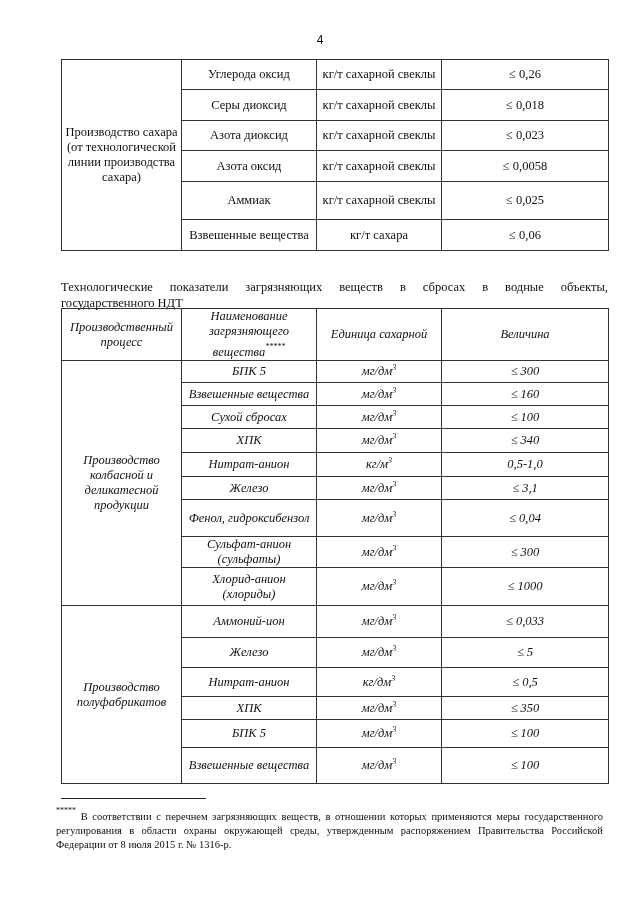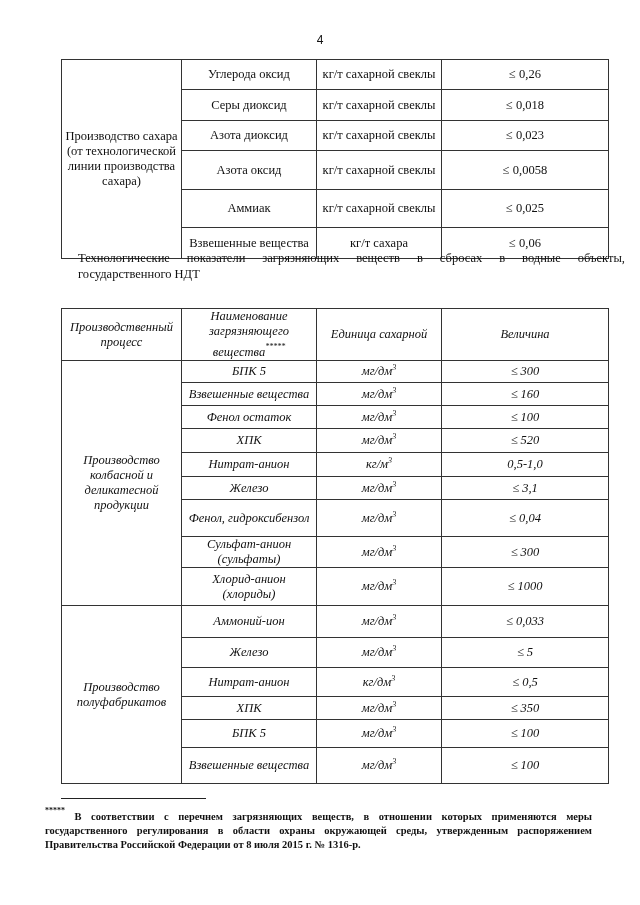--- a/index.html
+++ b/index.html
@@ -18,32 +18,32 @@
   }
   table.t td {
     border: 1.2px solid #333; text-align: center; vertical-align: middle;
     padding: 0 3px;
   }
   #table1 { left: 61px; top: 59px; width: 547px; }
   #table2 { left: 61px; top: 308px; width: 547px; font-style: italic; }
   .c1 { width: 120px; } .c2 { width: 135px; } .c3 { width: 125px; } .c4 { width: 167px; }
   td.proc { vertical-align: middle; }
   .para {
-    position: absolute; left: 61px; top: 250px; width: 547px;
-    font-size: 12.5px; line-height: 16px; text-align: justify; margin-left: 17px;
+    position: absolute; left: 61px; top: 279px; width: 547px;
+    font-size: 12.5px; line-height: 16px; text-align: justify;
   }
   .para .first { display: block; text-align: justify; text-align-last: justify; }
   sup { font-size: 8px; line-height: 0; }
   .stars { font-size: 8px; vertical-align: 7px; }
   .fn-rule {
     position: absolute; left: 61px; top: 798px; width: 145px; border-top: 1.2px solid #222;
   }
   .footnote {
-    position: absolute; left: 45px; top: 804px; width: 547px;
-    font-size: 10.5px; line-height: 14px; text-align: justify; font-weight: bold;
+    position: absolute; left: 56px; top: 804px; width: 547px;
+    font-size: 10.5px; line-height: 14px; text-align: justify;
   }
 </style>
 </head>
 <body>
 
 <div class="page-num">4</div>
 
 <table class="t" id="table1">
   <colgroup>
       <col class="c1">
@@ -61,21 +61,21 @@
     <tr style="height:31px">
       <td>Серы диоксид</td>
       <td>кг/т сахарной свеклы</td>
       <td>≤ 0,018</td>
     </tr>
     <tr style="height:30px">
       <td>Азота диоксид</td>
       <td>кг/т сахарной свеклы</td>
       <td>≤ 0,023</td>
     </tr>
-    <tr style="height:39px">
+    <tr style="height:31px">
       <td>Азота оксид</td>
       <td>кг/т сахарной свеклы</td>
       <td>≤ 0,0058</td>
     </tr>
     <tr style="height:38px">
       <td>Аммиак</td>
       <td>кг/т сахарной свеклы</td>
       <td>≤ 0,025</td>
     </tr>
     <tr style="height:31px">
@@ -112,28 +112,28 @@
         <td>БПК 5</td>
         <td><span>мг/дм</span><sup>3</sup></td>
         <td>≤ 300</td>
       </tr>
       <tr style="height: 23px;">
         <td>Взвешенные вещества</td>
         <td><span>мг/дм</span><sup>3</sup></td>
         <td>≤ 160</td>
       </tr>
       <tr style="height: 23px;">
-        <td>Фенол остаток</td>
+        <td>Сухой сбросах</td>
         <td><span>мг/дм</span><sup>3</sup></td>
         <td>≤ 100</td>
       </tr>
       <tr style="height: 24px;">
         <td>ХПК</td>
         <td><span>мг/дм</span><sup>3</sup></td>
-        <td>≤ 520</td>
+        <td>≤ 340</td>
       </tr>
       <tr style="height: 24px;">
         <td>Нитрат-анион</td>
         <td><span>кг/м</span><sup>3</sup></td>
         <td>0,5-1,0</td>
       </tr>
       <tr style="height: 23px;">
         <td>Железо</td>
         <td><span>мг/дм</span><sup>3</sup></td>
         <td>≤ 3,1</td>

